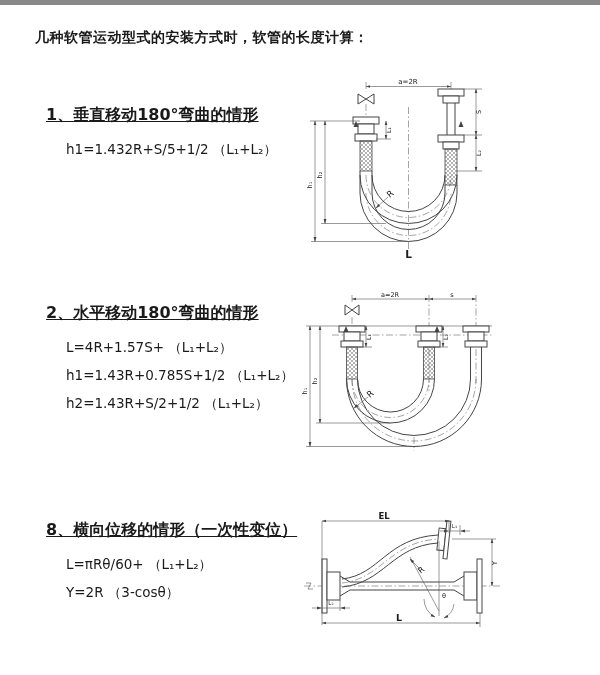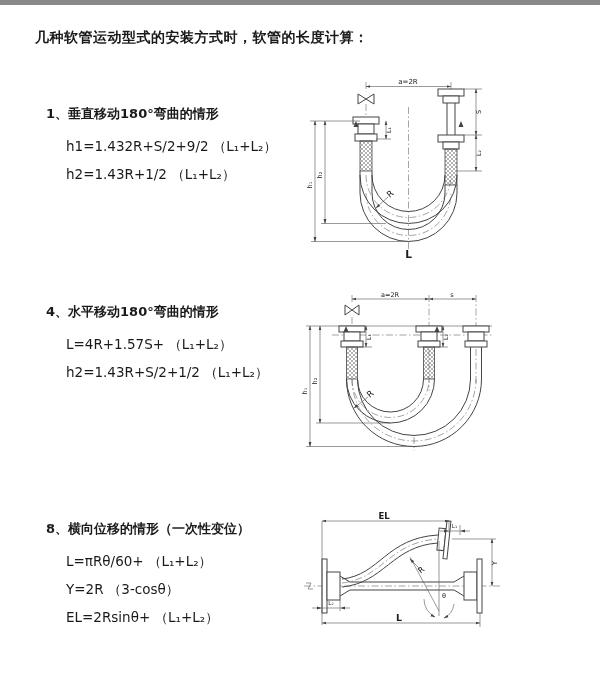--- a/index.html
+++ b/index.html
@@ -9,21 +9,21 @@
     background:#ffffff; color:#1a1a1a; overflow:hidden;
   }
   .doc-title {
     position:absolute; left:35px; top:24px;
     font-size:14px; font-weight:bold; letter-spacing:0.5px;
   }
   .section { position:absolute; left:46px; width:260px; }
   .sec1 { top:100px; }
   .sec2 { top:298px; }
   .sec3 { top:515px; }
-  .sec-heading { font-size:13px; font-weight:bold; margin-bottom:9px; white-space:nowrap; }
+  .sec-heading { font-size:16px; font-weight:bold; margin-bottom:9px; white-space:nowrap;text-decoration:underline; }
   .formula {
     font-size:13.5px; line-height:28px; margin-left:20px; white-space:nowrap;
     font-family:"DejaVu Sans","Liberation Sans",sans-serif;
   }
   .diagram { position:absolute; }
   .d1 { left:306px; top:72px; }
   .d2 { left:302px; top:286px; }
   .d3 { left:302px; top:506px; }
   svg { display:block; }
   svg .main { stroke:#454545; stroke-width:1; fill:none; }
@@ -37,35 +37,34 @@
 </style>
 </head>
 <body>
 
 <div class="page">
 
   <div class="doc-title">几种软管运动型式的安装方式时，软管的长度计算：</div>
 
   <div class="section sec1">
     <div class="sec-heading">1、垂直移动180°弯曲的情形</div>
-    <div class="formula">h1=1.432R+S/2+9/2 （L₁+L₂）</div>
-    <div class="formula">h2=1.43R+1/2 （L₁+L₂）</div>
+    <div class="formula">h1=1.432R+S/5+1/2 （L₁+L₂）</div>
   </div>
 
   <div class="section sec2">
-    <div class="sec-heading">4、水平移动180°弯曲的情形</div>
+    <div class="sec-heading">2、水平移动180°弯曲的情形</div>
     <div class="formula">L=4R+1.57S+ （L₁+L₂）</div>
+    <div class="formula">h1=1.43R+0.785S+1/2 （L₁+L₂）</div>
     <div class="formula">h2=1.43R+S/2+1/2 （L₁+L₂）</div>
   </div>
 
   <div class="section sec3">
     <div class="sec-heading">8、横向位移的情形（一次性变位）</div>
     <div class="formula">L=πRθ/60+ （L₁+L₂）</div>
     <div class="formula">Y=2R （3-cosθ）</div>
-    <div class="formula">EL=2Rsinθ+ （L₁+L₂）</div>
   </div>
 
   <div class="diagram d1">
     <svg width="192" height="186" viewBox="0 0 192 186">
       <defs>
         <marker id="ar1" viewBox="0 0 10 10" refX="9.2" refY="5" markerWidth="8" markerHeight="8" orient="auto-start-reverse">
           <path d="M0,2 L10,5 L0,8 z" fill="#444"></path>
         </marker>
         <pattern id="br1" width="4" height="4" patternUnits="userSpaceOnUse">
           <path d="M0,4 L4,0 M0,0 L4,4" stroke="#666" stroke-width="0.5"></path>

